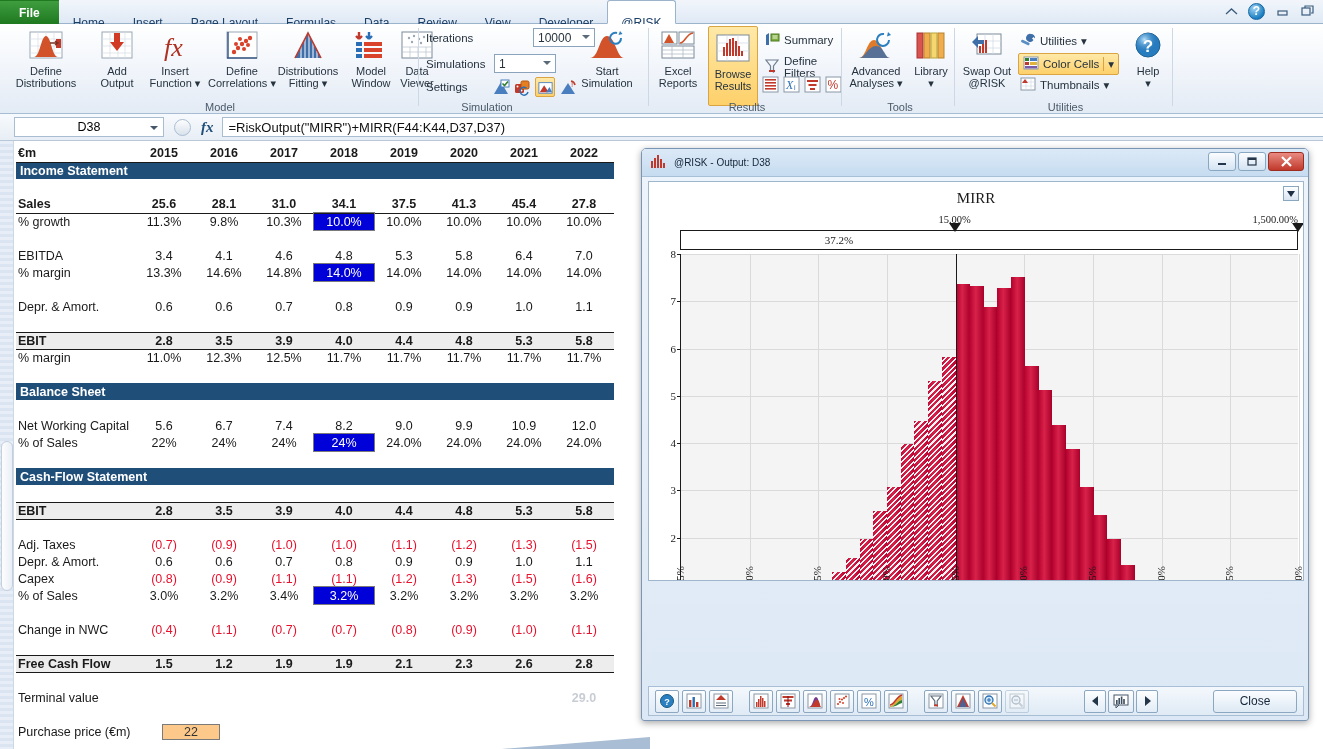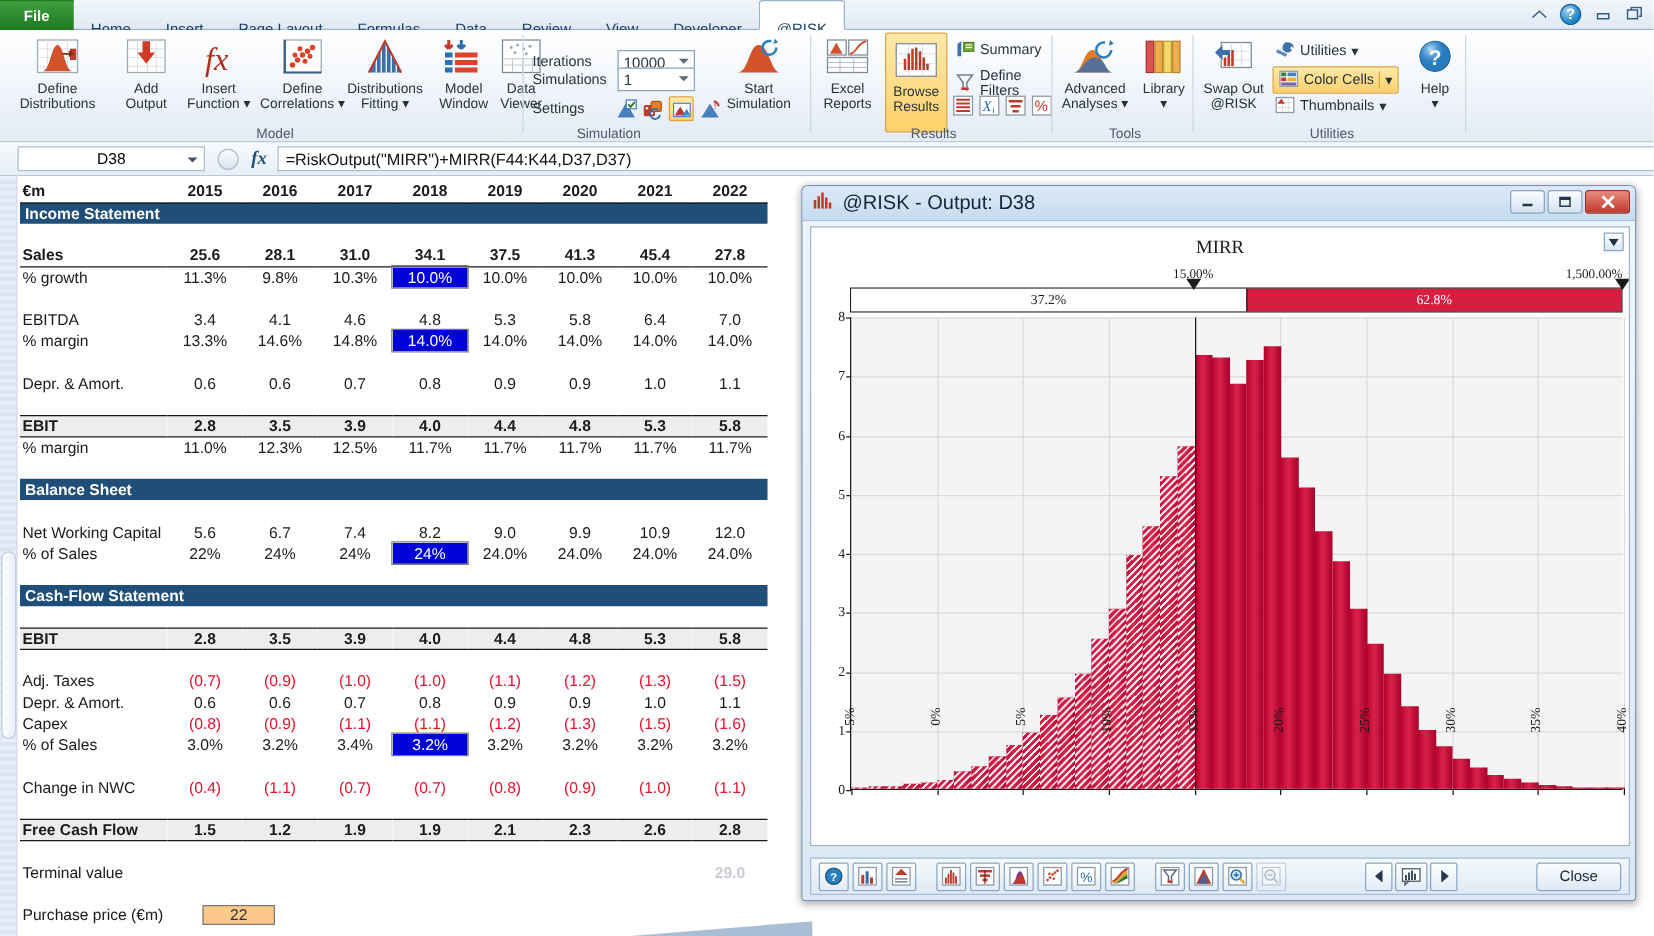--- a/index.html
+++ b/index.html
@@ -134,31 +134,31 @@
     position:absolute; left:641px; top:148px; width:668px; height:573px;
     background:linear-gradient(#eef4fb,#dce8f5);
     border:1px solid #7a96b4; border-radius:5px 5px 3px 3px;
     box-shadow: 0 2px 7px rgba(0,0,0,.35);
   }
   .rw-title {
     height:28px; display:flex; align-items:center; padding-left:8px; gap:7px;
     background:linear-gradient(#dce9f7,#c6dcf0); border-radius:4px 4px 0 0;
     border-bottom:1px solid #a7c0d8;
   }
-  .rw-title .ttxt { font-size:16px; color:#13263a; }
+  .rw-title .ttxt { font-size:10px; color:#13263a; }
   .rw-ctrls { position:absolute; right:4px; top:3px; display:flex; gap:2px; }
   .ctl {
     width:28px; height:19px; border:1px solid #8aa7c2; border-radius:3px;
     background:linear-gradient(#fbfdff,#d4e3f2); display:flex; align-items:center; justify-content:center;
     font-size:11px; color:#23364a;
   }
   .ctl.close { background:linear-gradient(#e98b82,#c0392b); border-color:#9c2b20; color:#fff; width:36px; font-weight:bold; }
 
   .rw-body {
-    position:absolute; left:6px; top:32px; width:656px; height:496px;
+    position:absolute; left:6px; top:32px; width:656px; height:400px;
     background:#fff; border:1px solid #9fb6cc;
   }
   .chartarea { position:relative; width:100%; height:100%; overflow:hidden; }
   .chtitle { position:absolute; top:8px; width:100%; text-align:center; font-size:15px; font-family:"Liberation Serif", serif; color:#1a1a1a; }
   .sel-caret {
     position:absolute; right:4px; top:4px; width:16px; height:15px;
     border:1px solid #8aa7c2; background:linear-gradient(#fdfefe,#d9e5f1);
     display:flex; align-items:center; justify-content:center;
   }
   .dlabel { position:absolute; font-size:10.5px; font-family:"Liberation Serif", serif; color:#1a1a1a; top:32px; }
@@ -192,21 +192,21 @@
     position:absolute; left:6px; top:537px; width:656px; height:30px;
     background:linear-gradient(#f4f8fc,#dfeaf5); border:1px solid #a7bed4;
     display:flex; align-items:center; padding:0 6px; gap:3px;
   }
   .tbtn {
     width:24px; height:23px; border:1px solid #8ca7c2; background:linear-gradient(#fdfefe,#e2ecf6);
     display:flex; align-items:center; justify-content:center; border-radius:2px;
   }
   .tgap { width:10px; }
   .closebtn {
-    margin-left:auto; width:68px; height:23px; border:1px solid #8ca7c2; border-radius:3px;
+    margin-left:auto; width:84px; height:23px; border:1px solid #8ca7c2; border-radius:3px;
     background:linear-gradient(#fbfdff,#dde9f4); font-size:12px; color:#16263a;
     display:flex; align-items:center; justify-content:center;
   }
   .navgrp { display:flex; gap:2px; margin-left:auto; }
   .navbtn { width:22px;height:23px;border:1px solid #8ca7c2;background:linear-gradient(#fdfefe,#e2ecf6);display:flex;align-items:center;justify-content:center;border-radius:2px;}
 </style>
 </head>
 <body>
 
 <div id="app">
@@ -372,21 +372,21 @@
           </svg>
         </div>
         <div class="btxt"><span>Data</span><br><span>Viewer</span></div>
       </div>
       <div class="glabel">Model</div>
     </div>
 
     <div class="rsep" style="left:418px;"></div>
 
     <div class="rgroup" style="left:422px; width:226px;">
-      <div class="fieldrow" style="left:4px; top:16px;">
+      <div class="fieldrow" style="left:4px; top:4px;gap:39px;">
         <span style="width:68px;">Iterations</span>
         <span class="numbox">
             <span>10000</span>
             <i class="caret"></i>
           </span>
       </div>
       <div class="fieldrow" style="left:4px; top:30px;">
         <span style="width:68px;">Simulations</span>
         <span class="numbox">
             <span>1</span>
@@ -989,23 +989,20 @@
         <div class="chtitle">MIRR</div>
         <div class="sel-caret">
           <svg width="8" height="6" viewBox="0 0 8 6">
               <path d="M0 0 H8 L4 6 Z" fill="#1d3046"></path>
             </svg>
         </div>
 
       <div class="probbar">
             <div class="pb-left" style="width: 51.25%;">
               <span>37.2%</span>
-            </div>
-            <div class="pb-right" style="width: 48.75%; border-left: 1px solid rgb(26, 26, 26);">
-              <span>62.8%</span>
             </div>
           </div>
           <div class="dlabel" style="left: 305.667px; transform: translateX(-50%);">15.00%</div>
           <div class="marker" style="left: 299.667px;"></div>
           <div class="dlabel" style="left: 649px; transform: translateX(-100%);">1,500.00%</div>
           <div class="marker" style="left: 643px;"></div>
           <div class="plot">
             <div class="ytick" style="top: 378px;">0</div>
             <div class="ytickmark" style="top: 378px;"></div>
             <div class="gl" style="left: 0px; top: 330.75px; width: 100%; height: 1px;"></div>

